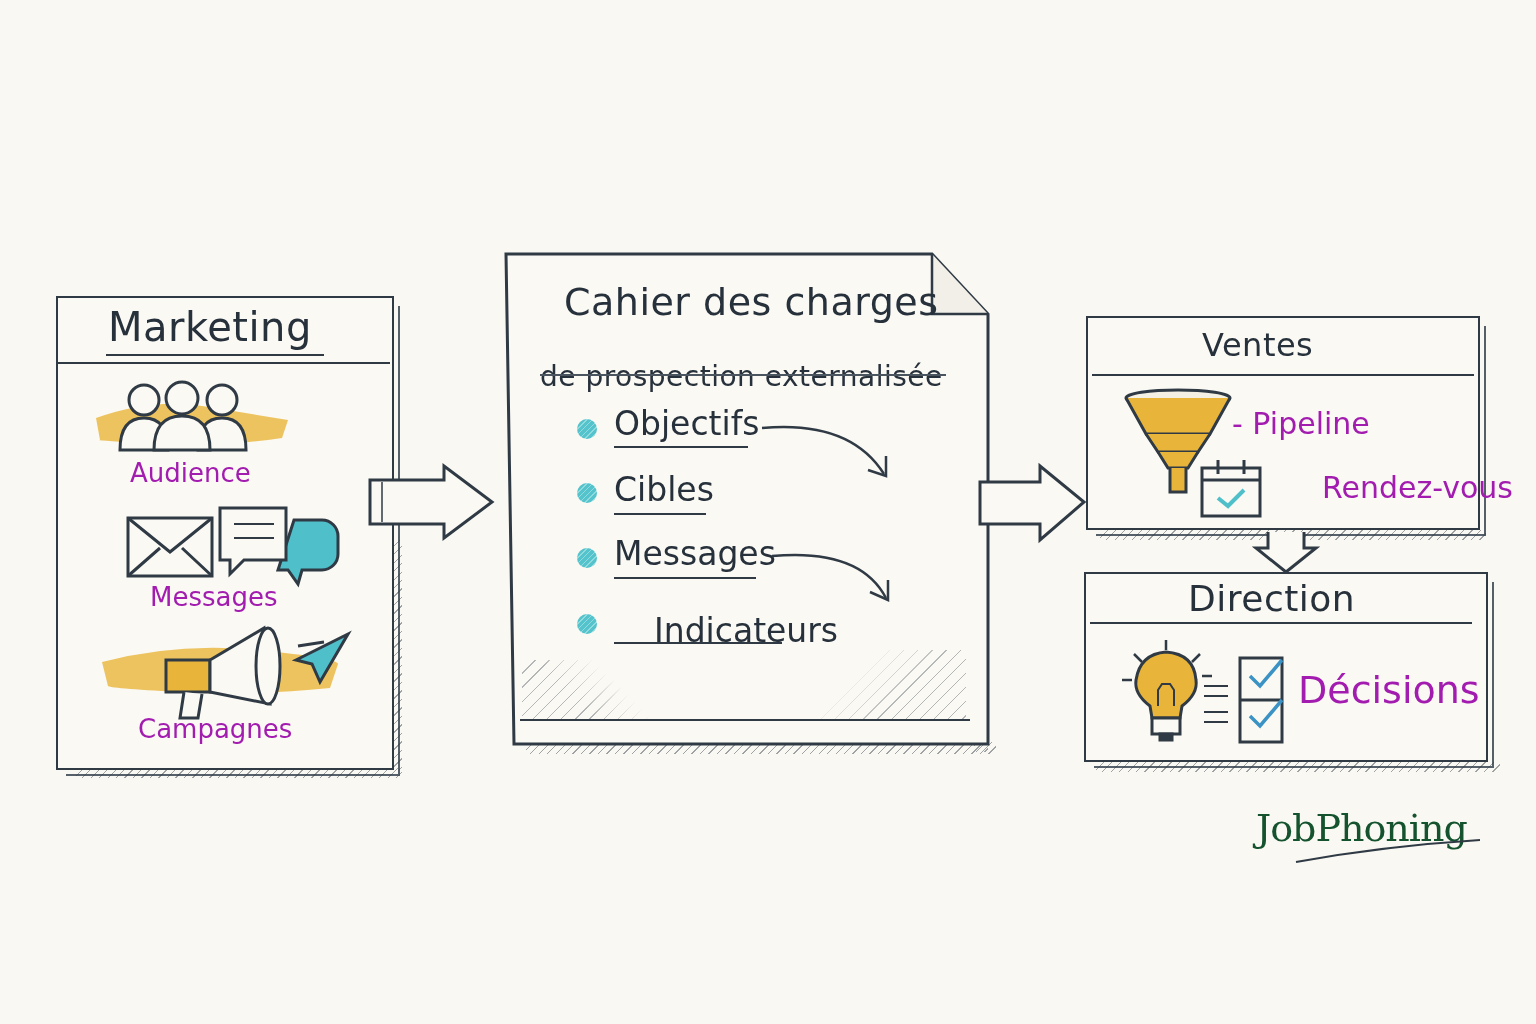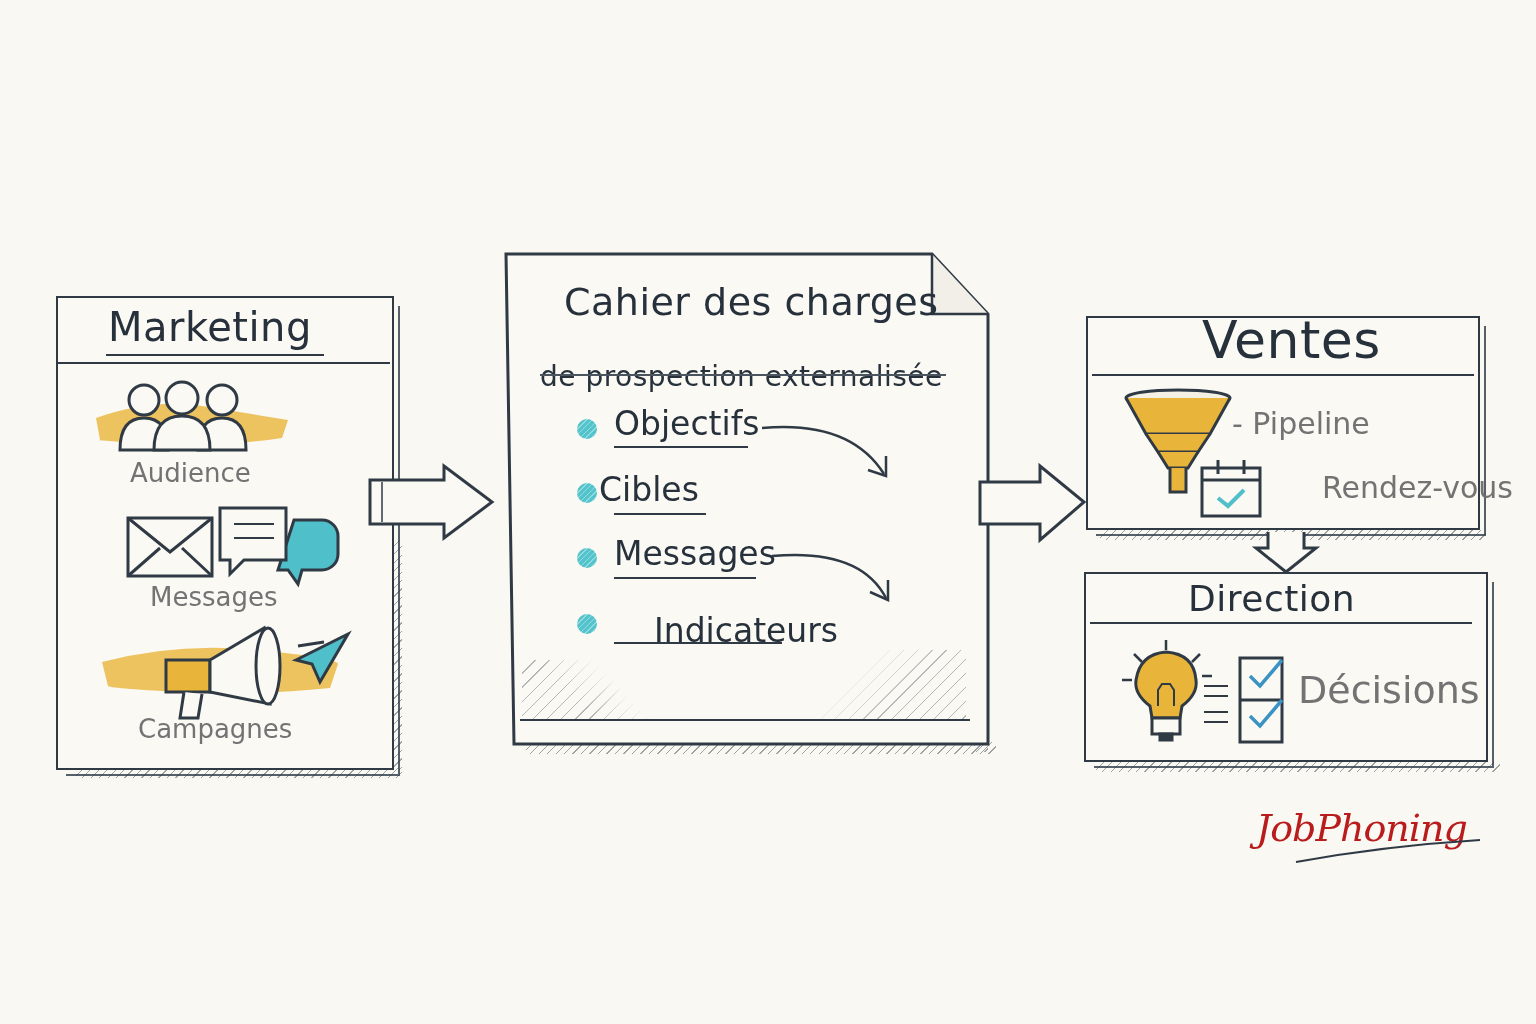--- a/index.html
+++ b/index.html
@@ -17,21 +17,21 @@
   }
   .hatch {
     background: repeating-linear-gradient(135deg, transparent 0 5px, rgba(47,58,69,0.45) 5px 6px);
   }
   .title {
     position:absolute; font-family:"DejaVu Sans", sans-serif;
     font-weight:400; color:#27313b; letter-spacing:0.5px;
   }
   .rule { position:absolute; height:2px; background:#2f3a45; }
   .rule.thin { height:1.5px; background:#4a5560; }
-  .label { position:absolute; font-size:26px; color:#737373; }
+  .label { position:absolute; font-size:26px; color:#a21caf; }
   .bullet {
     position:absolute; width:20px; height:20px; border-radius:50%;
     background: repeating-linear-gradient(135deg, #55c3cc 0 3px, #8fdbe0 3px 4px);
   }
   .item-text { position:absolute; font-size:33px; color:#27313b; }
   .item-ul { position:absolute; height:2px; background:#2f3a45; }
   svg { position:absolute; overflow:visible; }
 </style>
 </head>
 <body>
@@ -106,21 +106,21 @@
 
 <div class="title" style="left:540px; top:280px; font-size:38px;margin-left:24px;">Cahier des charges</div>
 <div class="title" style="left:540px; top:336px; font-size:28px;margin-top:24px;">de prospection externalisée</div>
 <div class="rule thin" style="left:540px; top:374px; width:406px;"></div>
 
 <div class="bullet" style="left:577px; top:419px;"></div>
 <div class="item-text" style="left:614px; top:404px;">Objectifs</div>
 <div class="item-ul" style="left:614px; top:446px; width:134px;"></div>
 
 <div class="bullet" style="left:577px; top:483px;"></div>
-<div class="item-text" style="left:599px; top:470px;">Cibles</div>
+<div class="item-text" style="left:614px; top:470px;">Cibles</div>
 <div class="item-ul" style="left:614px; top:513px; width:92px;"></div>
 
 <div class="bullet" style="left:577px; top:548px;"></div>
 <div class="item-text" style="left:614px; top:534px;">Messages</div>
 <div class="item-ul" style="left:614px; top:577px; width:142px;"></div>
 
 <div class="bullet" style="left:577px; top:614px;"></div>
 <div class="item-text" style="left:614px; top:611px;margin-left:40px;">Indicateurs</div>
 <div class="item-ul" style="left:614px; top:642px; width:168px;"></div>
 
@@ -132,21 +132,21 @@
   <path d="M2 6 Q90 -2 116 48" fill="none" stroke="#2f3a45" stroke-width="2.5"></path>
   <path d="M100 42 L118 50 L118 30" fill="none" stroke="#2f3a45" stroke-width="2.5"></path>
 </svg>
 
 <svg style="left:978px; top:464px;" width="112" height="80">
   <path d="M2 18 H62 V2 L106 38 L62 76 V60 H2 Z" fill="#fbf9f4" stroke="#2f3a45" stroke-width="3"></path>
 </svg>
 
 <div class="box" style="left:1086px; top:316px; width:394px; height:214px;"></div>
 <div class="abs hatch" style="left:1100px; top:530px; width:386px; height:10px;"></div>
-<div class="title" style="left:1202px; top:310px; font-size:52px;">Ventes</div>
+<div class="title" style="left:1202px; top:326px; font-size:32px;">Ventes</div>
 <div class="rule" style="left:1092px; top:374px; width:382px;"></div>
 
 <svg style="left:1124px; top:388px;" width="112" height="108">
   <g stroke="#2f3a45" stroke-width="3">
     <ellipse cx="54" cy="10" rx="52" ry="8" fill="#f4f0e4"></ellipse>
     <path d="M2 10 L22 46 H86 L106 10" fill="#e8b53a"></path>
     <path d="M22 46 L34 64 H74 L86 46" fill="#e8b53a"></path>
     <path d="M34 64 L44 80 H64 L74 64" fill="#e8b53a"></path>
     <path d="M46 80 V104 H62 V80" fill="#e8b53a"></path>
   </g>
@@ -186,16 +186,16 @@
 <svg style="left:1238px; top:654px;" width="56" height="90">
   <g stroke="#2f3a45" stroke-width="3" fill="#fbf9f4">
     <rect x="2" y="4" width="42" height="84"></rect>
     <path d="M2 46 H44" fill="none"></path>
     <path d="M12 22 L22 32 L44 6" fill="none" stroke="#3a93c4" stroke-width="3.5"></path>
     <path d="M12 62 L22 72 L44 46" fill="none" stroke="#3a93c4" stroke-width="3.5"></path>
   </g>
 </svg>
 <div class="label" style="left:1298px; top:668px; font-size:38px;">Décisions</div>
 
-<div class="abs" style="left:1256px; top:806px; font-family:'DejaVu Serif', serif; font-style:italic; font-size:38px; color:#b91c1c; letter-spacing:-1px;">JobPhoning</div>
+<div class="abs" style="left:1256px; top:806px; font-family:'DejaVu Serif', serif; font-size:38px; color:#14532d; letter-spacing:-1px;">JobPhoning</div>
 <svg style="left:1294px; top:836px;" width="190" height="30">
   <path d="M2 26 Q90 10 186 4" fill="none" stroke="#2f3a45" stroke-width="2"></path>
 </svg>
 
 </body></html>

